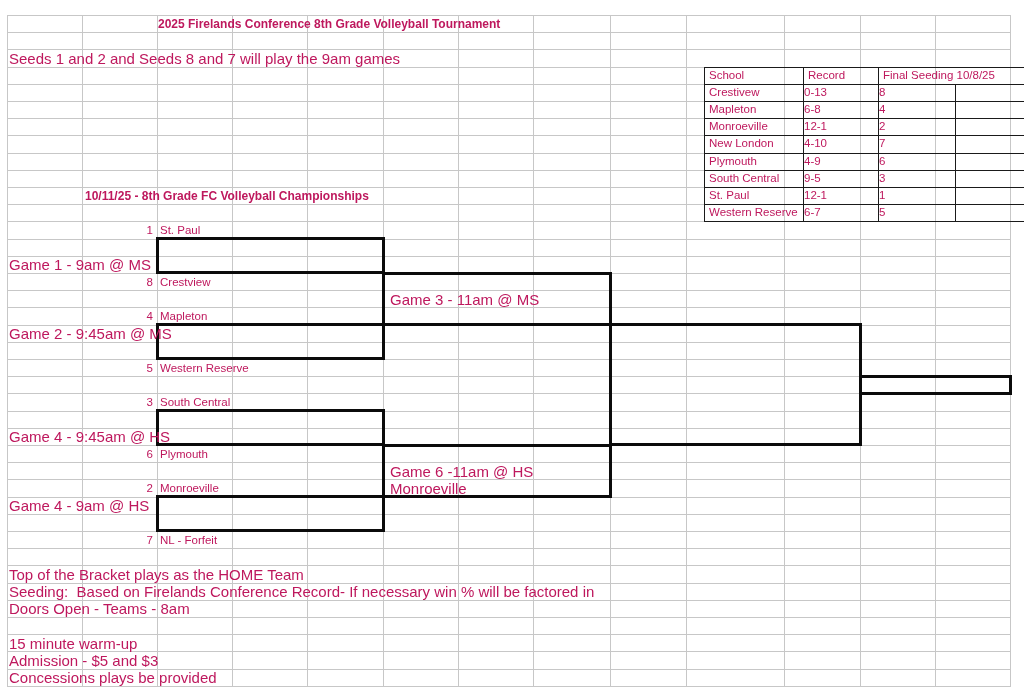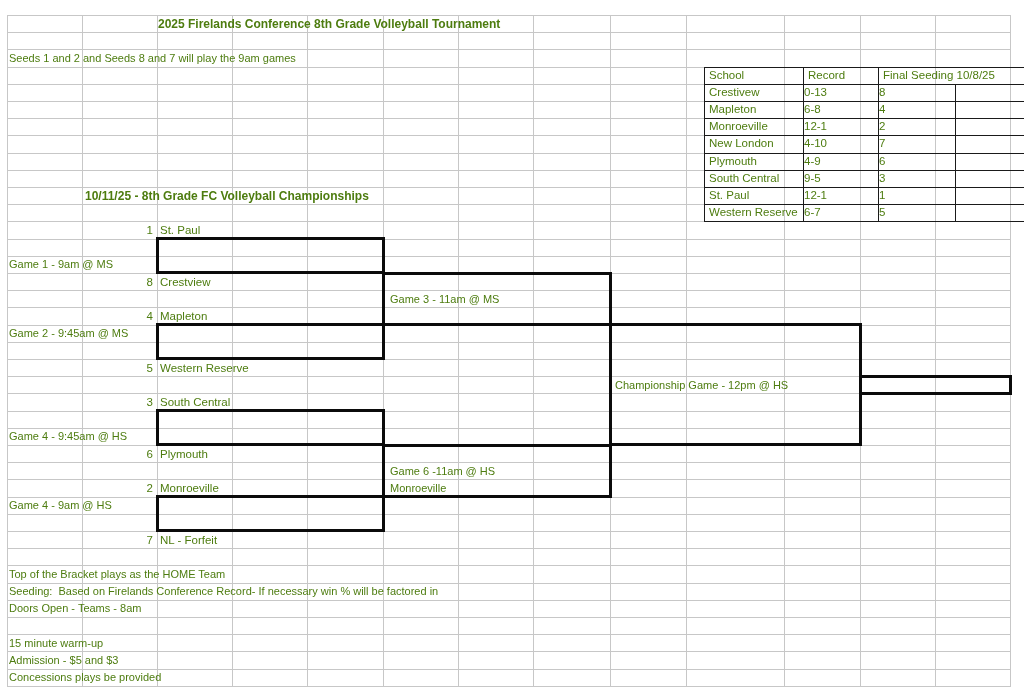--- a/index.html
+++ b/index.html
@@ -2,39 +2,39 @@
 <html><head>
 <meta charset="utf-8">
 <style>
   html, body { margin: 0; padding: 0; background: #ffffff; }
   .sheet {
     position: relative;
     width: 1024px;
     height: 688px;
     background: #ffffff;
     font-family: "Liberation Sans", sans-serif;
-    color: #4d7c0f;
+    color: #be185d;
     overflow: hidden;
   }
   
   .grid {
     position: absolute;
     left: 7px; top: 15px;
     width: 1004px; height: 672px;
     background: repeating-linear-gradient(to bottom, #c7c7c7 0, #c7c7c7 1px, transparent 1px, transparent 17.2px);
   }
   .vl {
     position: absolute; top: 0;
     width: 1px; height: 671px;
     background: #c7c7c7;
   }
   
   .t {
     position: absolute;
-    font-size: 11px;
+    font-size: 15px;
     line-height: 17.2px;
     white-space: pre;
   }
   .b { font-weight: bold; font-size: 12px; }
   
   .slot {
     position: absolute;
     left: 115px;
     display: flex;
     font-size: 11.5px;
@@ -182,21 +182,20 @@
     <span class="team">Monroeville</span>
   </div>
   <div class="slot" style="top:531.5px">
     <span class="seed">7</span>
     <span class="team">NL - Forfeit</span>
   </div>
 
   <div class="t" style="left:9px;   top:256.3px">Game 1 - 9am @ MS</div>
   <div class="t" style="left:390px; top:290.7px">Game 3 - 11am @ MS</div>
   <div class="t" style="left:9px;   top:325.1px">Game 2 - 9:45am @ MS</div>
-  <div class="t" style="left:615px; top:376.7px">Championship Game - 12pm @ HS</div>
   <div class="t" style="left:9px;   top:428.3px">Game 4 - 9:45am @ HS</div>
   <div class="t" style="left:390px; top:462.7px">Game 6 -11am @ HS</div>
   <div class="t" style="left:390px; top:479.9px">Monroeville</div>
   <div class="t" style="left:9px;   top:497.1px">Game 4 - 9am @ HS</div>
 
   <div class="t" style="left:9px; top:565.9px">Top of the Bracket plays as the HOME Team</div>
   <div class="t" style="left:9px; top:583.1px">Seeding:  Based on Firelands Conference Record- If necessary win % will be factored in</div>
   <div class="t" style="left:9px; top:600.3px">Doors Open - Teams - 8am</div>
   <div class="t" style="left:9px; top:634.7px">15 minute warm-up</div>
   <div class="t" style="left:9px; top:651.9px">Admission - $5 and $3</div>

